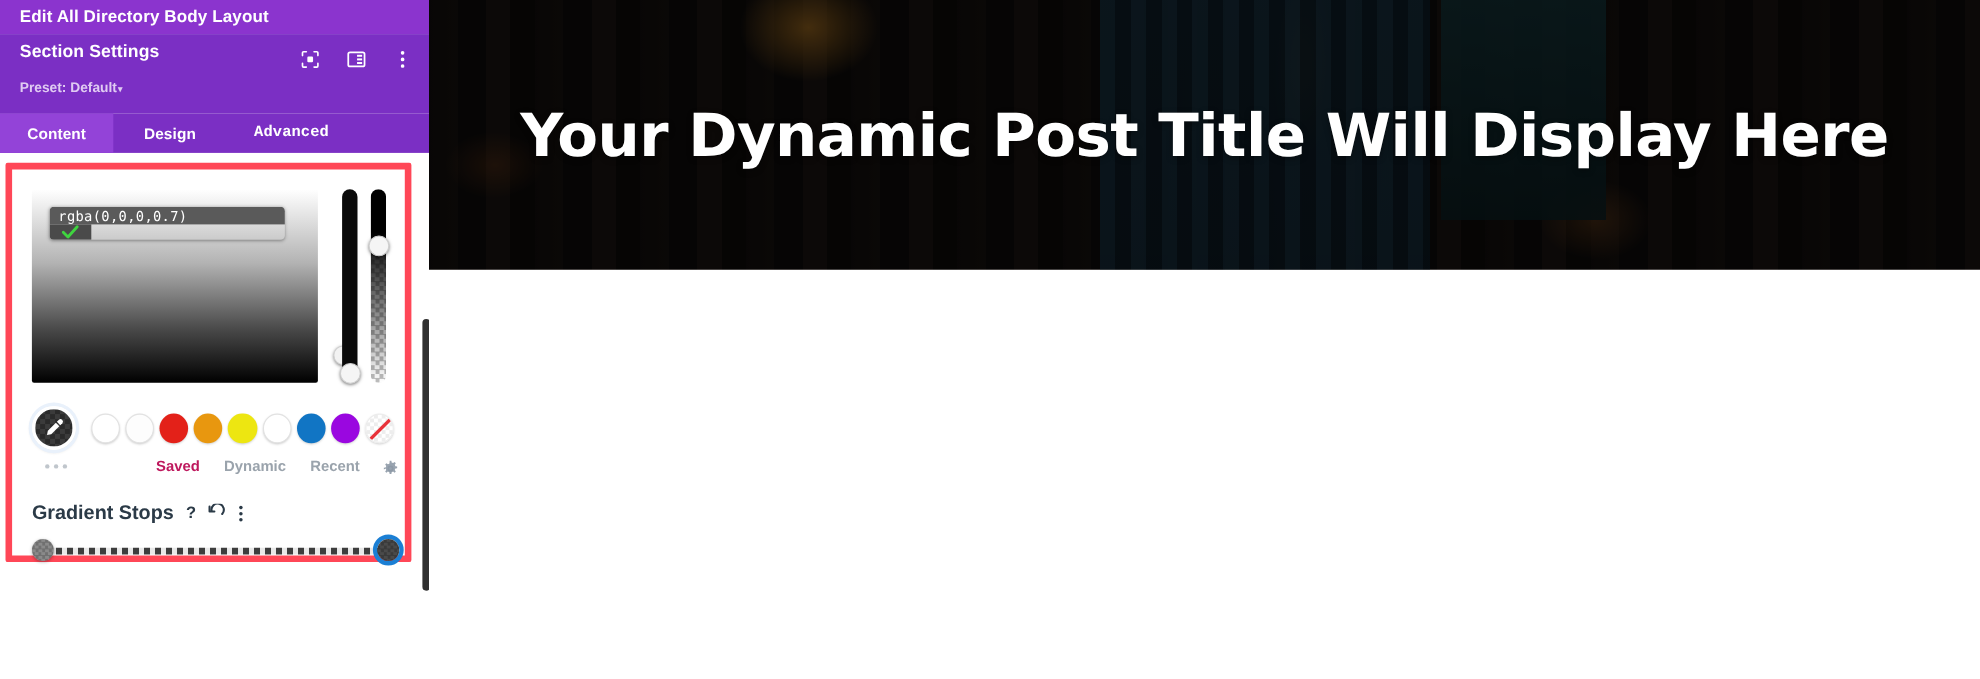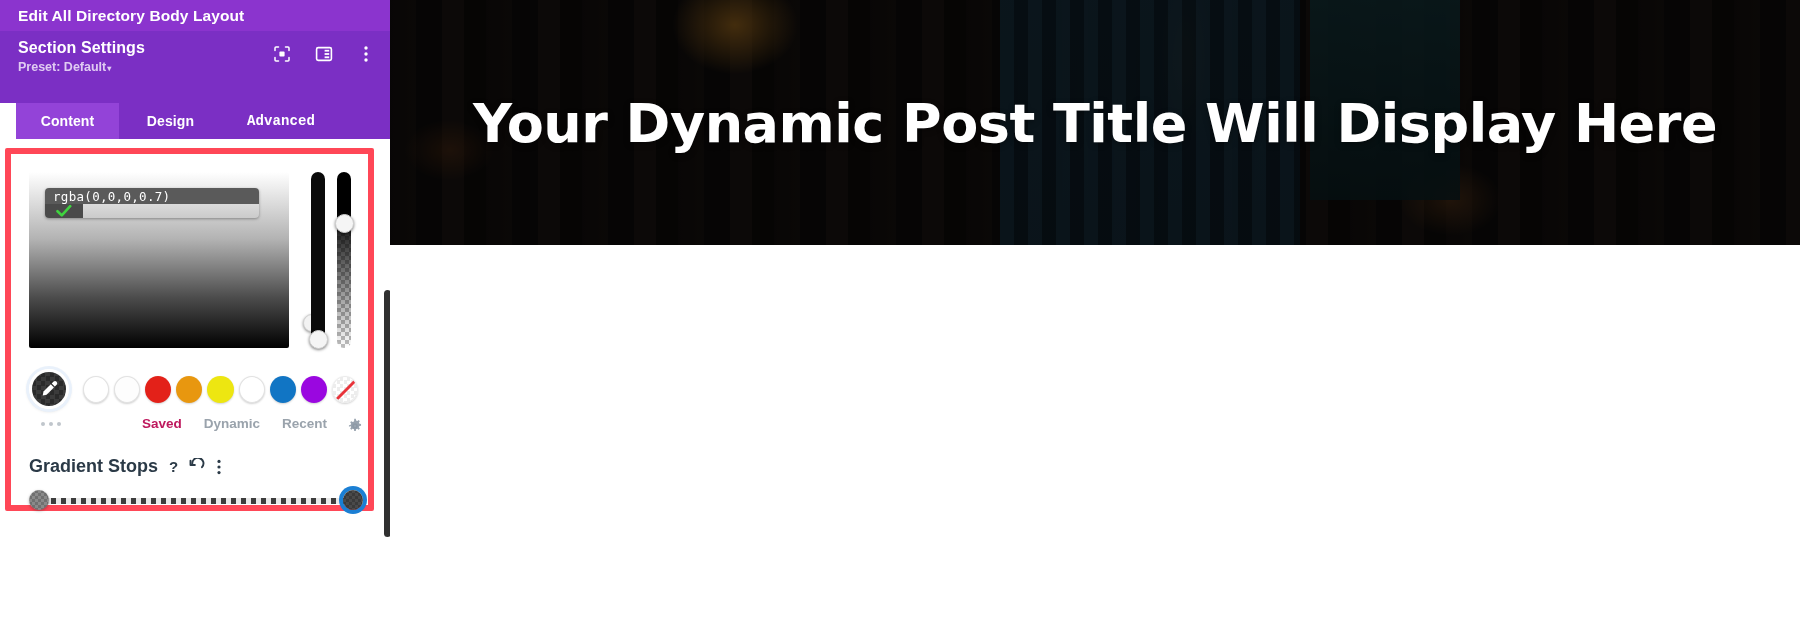--- a/index.html
+++ b/index.html
@@ -36,38 +36,38 @@
     height: 72px; background: #7B2FC4;
     position: relative;
     padding: 8px 0 0 18px;
   }
   #panel-header .heading {
     color: #ffffff; font-size: 16px; font-weight: bold;
     letter-spacing: .1px;
   }
   #panel-header .preset {
     color: #E0CBF2; font-size: 12.5px; font-weight: bold;
-    margin-top: 3px;
+    margin-top: 16px;
   }
   #panel-header .preset .caret { font-size: 8px; margin-left: 1px; }
   #header-icons {
     position: absolute; right: 14px; top: 13px;
     display: flex; align-items: center; gap: 22px;
   }
   #header-icons .hicon {
     width: 20px; height: 20px;
     display: flex; align-items: center; justify-content: center;
     cursor: pointer;
   }
   #header-icons svg { display: block; }
 
   
   #tabbar {
     height: 36px; background: #7B2FC4;
-    display: flex; align-items: stretch; margin-left: 16px;
+    display: flex; align-items: stretch;
   }
   #tabbar .tab {
     display: flex; align-items: center; justify-content: center;
     color: #ffffff; font-size: 14px; font-weight: bold;
     cursor: pointer; letter-spacing: .1px;
   }
   #tabbar .tab.t0 { width: 103px; background: #9343D8; }
   #tabbar .tab.t1 { width: 103px; }
   #tabbar .tab.t2 { width: 118px; font-family: Liberation Mono, monospace; }
 

